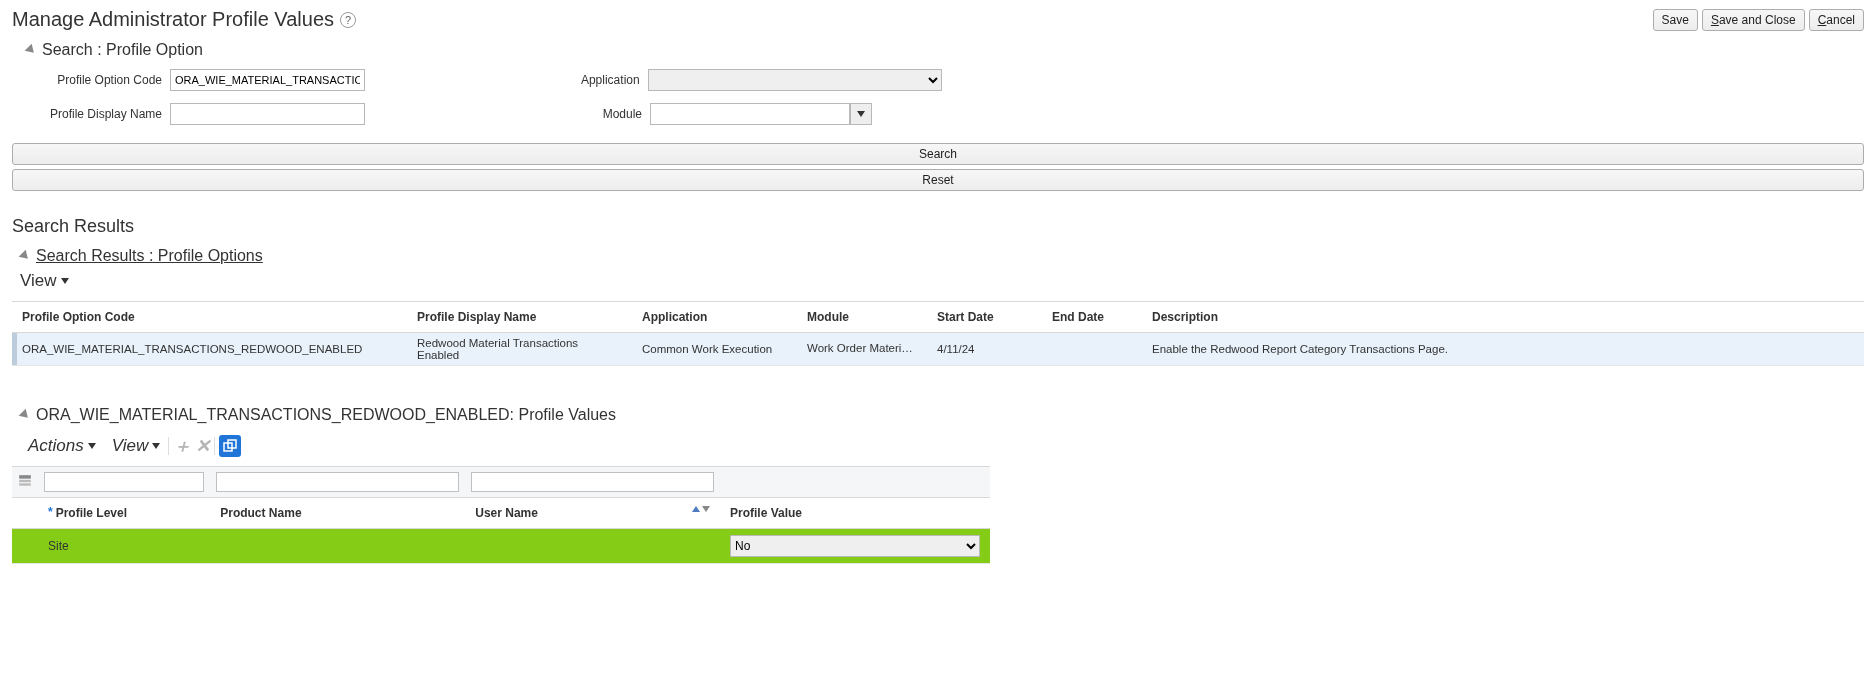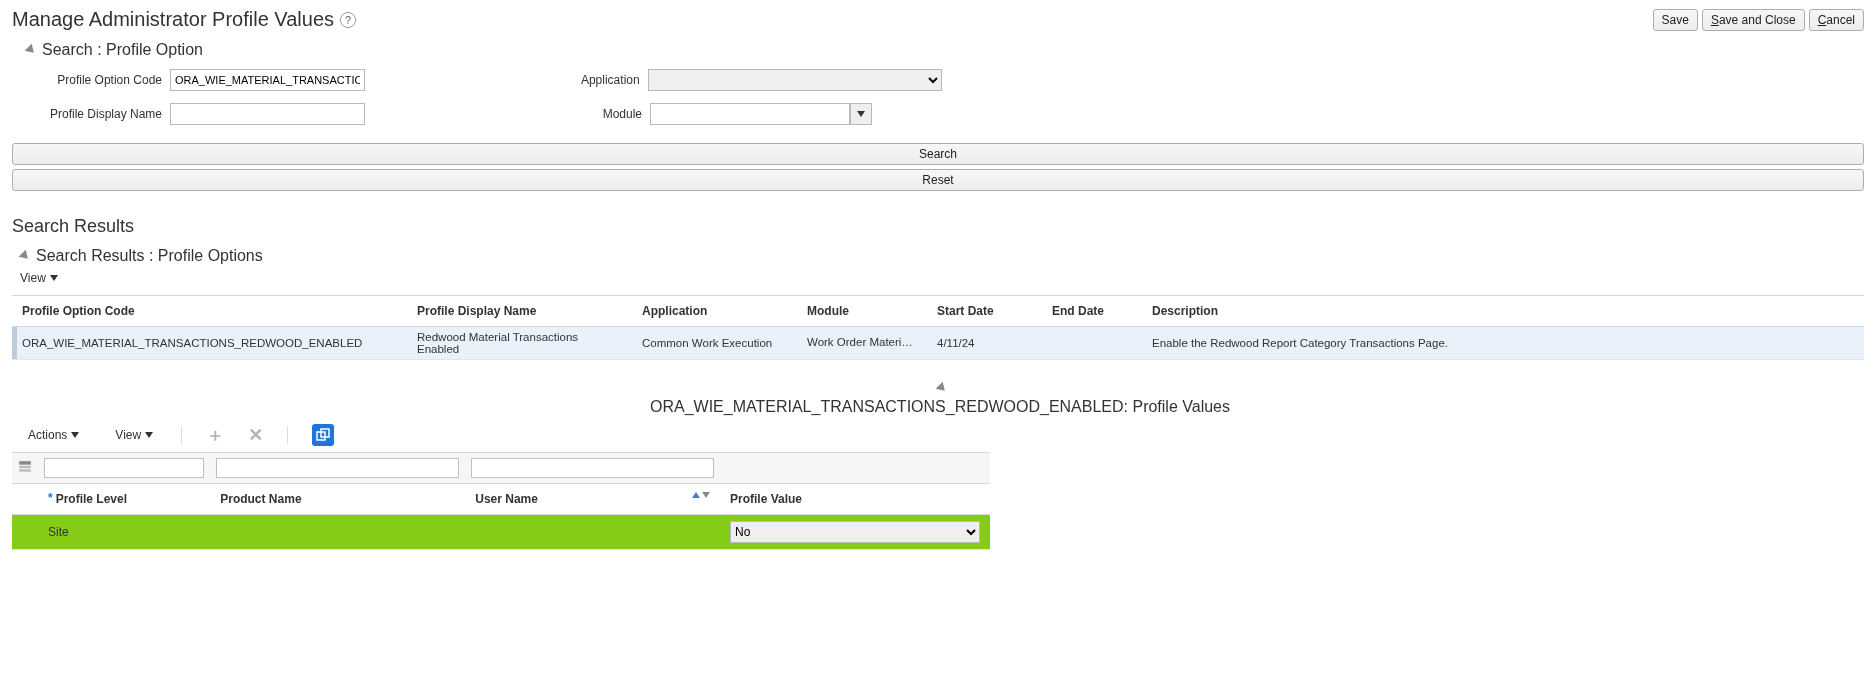--- a/index.html
+++ b/index.html
@@ -110,21 +110,21 @@
 
   .right-buttons {
     display:flex;justify-content:flex-end;gap:4px;margin-top:18px;flex-direction:column;
   }
 
   h2.results-heading {
     font-size: 18px; font-weight: 400; color:#333; margin: 25px 0 8px 0;
   }
 
   .menu-link {
-    font-size: 12px;
+    font-size: 17px;
     display:inline-flex; align-items:center; gap:4px;
     margin: 6px 4px 6px 8px;
     cursor:pointer;
   }
 
   table.results {
     width: 100%;
     border-collapse: collapse;
     margin-top: 4px;
   }
@@ -145,22 +145,23 @@
   tr.sel td { background: #e9f2fb; }
   tr.sel td:first-child { position:relative;}
   tr.sel td:first-child::before {
     content:"";
     position:absolute;left:0;top:0;bottom:0;width:5px;
     background:#bcccdb;
   }
   .truncate { white-space:nowrap;overflow:hidden;text-overflow:ellipsis; max-width:110px; display:inline-block;}
 
   .toolbar {
-    display:flex;align-items:center;gap:24px;
+    display:flex;align-items:center;gap:4px;
     margin: 6px 0 4px 8px;
+    font-style: italic;
   }
   .icon-plus, .icon-x {
     font-size: 18px; color:#b5b5b5; cursor:pointer; font-weight:bold;
   }
   .icon-detach {
     width:22px;height:22px;background:#1f75d8;border-radius:3px;
     display:inline-flex;align-items:center;justify-content:center;
     cursor:pointer;
   }
   .icon-detach svg { fill:#fff; }
@@ -266,21 +267,21 @@
   </div>
 </div>
 
 <div class="right-buttons">
   <button class="btn"><span>Search</span></button>
   <button class="btn"><span>Reset</span></button>
 </div>
 
 <h2 class="results-heading">Search Results</h2>
 
-<div class="section-header" style="margin-left:4px;">
+<div class="section-header" style="margin-left:4px;text-decoration:underline;">
   <span class="disclosure-tri exp"></span>
   <span>Search Results : Profile Options</span>
 </div>
 
 <span class="menu-link">
   <span>View</span>
   <span class="tri-down-sm" style="border-top-color:#333;"></span>
 </span>
 
 <table class="results">
@@ -301,21 +302,21 @@
       <td>Redwood Material Transactions Enabled</td>
       <td>Common Work Execution</td>
       <td><span class="truncate">Work Order Material Tr…</span></td>
       <td>4/11/24</td>
       <td></td>
       <td>Enable the Redwood Report Category Transactions Page.</td>
     </tr>
   </tbody>
 </table>
 
-<div class="section-header" style="margin-top:24px;margin-left:4px;flex-direction:column;">
+<div class="section-header" style="margin-top:40px;margin-left:4px;">
   <span class="disclosure-tri exp"></span>
   <span>ORA_WIE_MATERIAL_TRANSACTIONS_REDWOOD_ENABLED: Profile Values</span>
 </div>
 
 <div class="toolbar">
   <span class="menu-link">
     <span>Actions</span>
     <span class="tri-down-sm"></span>
   </span>
   <span class="menu-link">

